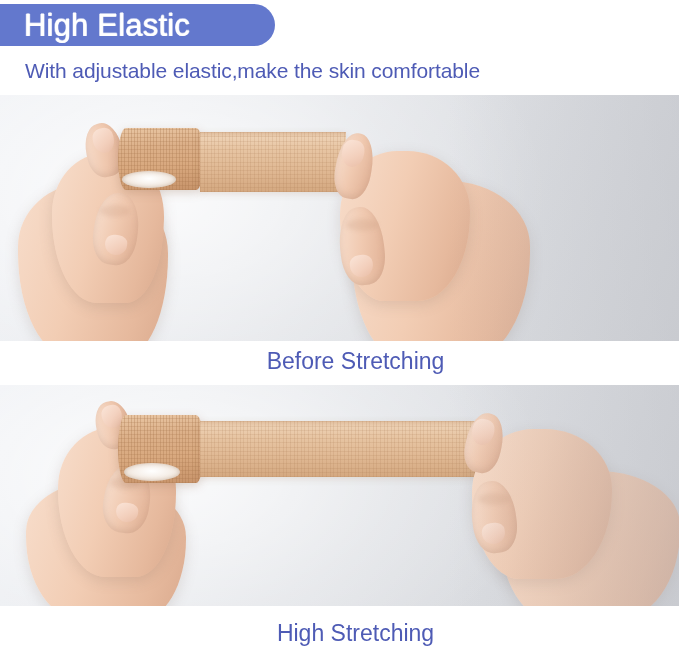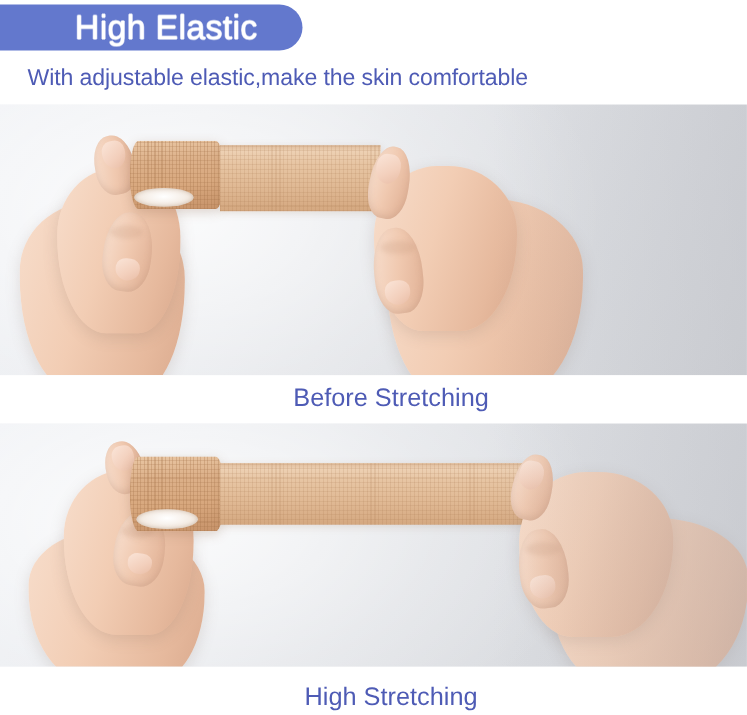--- a/index.html
+++ b/index.html
@@ -45,21 +45,20 @@
     color: #ffffff;
     font-size: 31px;
     line-height: 1;
     letter-spacing: 0.2px;
     white-space: nowrap;
     text-shadow:
        0.7px 0 0 rgba(255,255,255,0.55),
       -0.7px 0 0 rgba(255,255,255,0.55),
        0 0.7px 0 rgba(255,255,255,0.55),
        0 -0.7px 0 rgba(255,255,255,0.55);
-    margin-left: 44px;
   }
   .subtitle {
     position: absolute;
     left: 25px;
     top: 57px;
     color: #4e5bb5;
     font-size: 21px;
     line-height: 28px;
     white-space: nowrap;
     letter-spacing: -0.1px;

